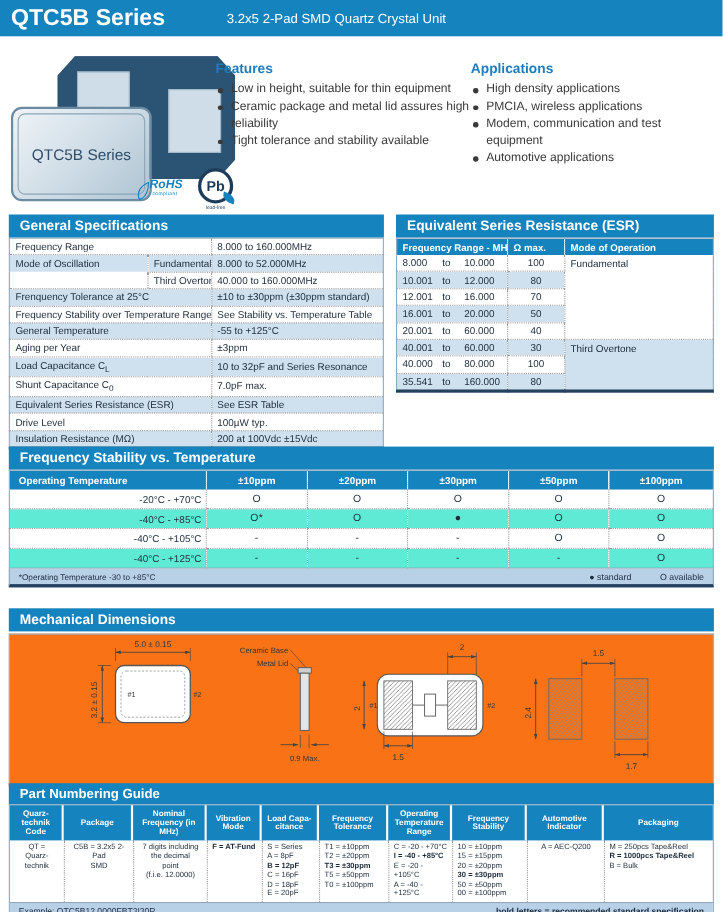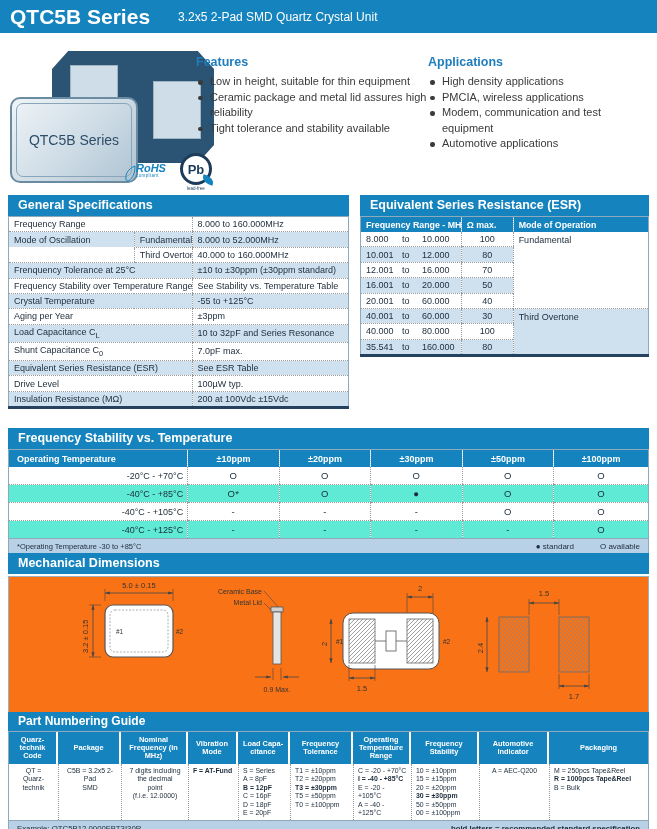--- a/index.html
+++ b/index.html
@@ -2,35 +2,35 @@
 <html><head>
 <meta charset="utf-8">
 <style>
 *{margin:0;padding:0;box-sizing:border-box}
 html,body{width:657px;height:829px}
 body{background:#fff;font-family:"Liberation Sans",sans-serif;color:#1c2b3a;position:relative;overflow:hidden}
 
 
 .topbar{position:absolute;left:0;top:0;width:657px;height:33px;background:#1583bd;display:flex;align-items:center}
 .topbar .title{color:#fff;font-size:21px;font-weight:bold;margin-left:10px;white-space:nowrap}
-.topbar .subtitle{color:#fff;font-size:12px;margin-left:28px;white-space:nowrap}
+.topbar .subtitle{color:#fff;font-size:12px;margin-left:56px;white-space:nowrap}
 
 
 .intro{position:absolute;left:0;top:33px;width:657px;height:160px}
 .product{position:absolute;left:8px;top:12px;width:210px;height:145px}
 .pkg-back{position:absolute;left:44px;top:6px;width:162px;height:112px;background:#2b5373;
   clip-path:polygon(10% 0,90% 0,100% 16%,100% 84%,90% 100%,10% 100%,0 84%,0 16%)}
 .pkg-back .pad1{position:absolute;left:18px;top:14px;width:48px;height:52px;background:#cfdde8;border:1px solid #9db6c6}
 .pkg-back .pad2{position:absolute;right:13px;top:30px;width:48px;height:58px;background:#cfdde8;border:1px solid #9db6c6}
 .pkg-front{position:absolute;left:2px;top:52px;width:128px;height:86px;border-radius:10px;
   background:linear-gradient(135deg,#eff4f8 0%,#cddbe5 55%,#aec3d2 100%);
   border:2px solid #6b8ba3;display:flex;align-items:center;justify-content:center}
 .pkg-front:before{content:"";position:absolute;inset:4px;border:1px solid #8aa5b8;border-radius:7px}
 .pkg-front .pkg-label{font-size:14px;color:#2f4d68;position:relative}
-.rohs{position:absolute;left:128px;top:118px;width:28px;text-align:left}
+.rohs{position:absolute;left:128px;top:118px;width:28px;text-align:center}
 .rohs .leaf{position:absolute;left:-12px;top:2px}
 .rohs .rohs-word{font-size:11px;font-weight:bold;color:#1583bd;font-style:italic;line-height:10px}
 .rohs .rohs-sub{font-size:4.5px;color:#1583bd;letter-spacing:.4px}
 .pbfree{position:absolute;left:170px;top:108px;width:36px;text-align:center}
 .pb-circle{width:32px;height:32px;border:3px solid #1d3c5a;border-radius:50%;background:#fff;
   display:flex;align-items:center;justify-content:center;margin:0 auto;position:relative}
 .pb-circle span{font-size:13px;font-weight:bold;color:#1d3c5a}
 .pb-circle:after{content:"";position:absolute;right:-5px;bottom:-2px;width:12px;height:8px;background:#1583bd;
   border-radius:0 80% 0 80%;transform:rotate(20deg)}
 .pb-caption{font-size:4.5px;color:#1d3c5a;margin-top:1px}
@@ -62,21 +62,21 @@
 .esr th:first-child{border-left:none}
 .esr td{font-size:9px;padding:2.2px 5px;border-bottom:1px dotted #9a9a9a}
 .esr td.ohm{text-align:center;border-left:1px dotted #9a9a9a}
 .esr td.mode{border-left:1px dotted #9a9a9a;vertical-align:top;padding-top:3px}
 .esr tr.b td{background:#cfe0ef}
 .esr td.w{background:#fff}
 .esr .f{display:inline-block;width:36px}
 .esr .tw{display:inline-block;width:20px}
 
 
-.fs{position:absolute;left:8px;top:428px;width:641px}
+.fs{position:absolute;left:8px;top:406px;width:641px}
 .fs th{background:#1583bd;color:#fff;font-size:9px;font-weight:bold;padding:3.5px 4px;text-align:center;border-left:1px dotted #bcd8ea}
 .fs th:first-child{text-align:left;padding-left:8px;border-left:none}
 .fs td{font-size:9px;padding:3px 4px;text-align:center;border-bottom:1px dotted #9a9a9a;border-left:1px dotted #9a9a9a}
 .fs td:first-child{text-align:right;padding-left:8px;border-left:none}
 .fs tr.b{background:#5eead4}
 .fs .sym{font-size:9.5px;letter-spacing:.5px}
 .fs-footer{display:flex;justify-content:space-between;align-items:center;background:#b9d1e7;
   border:1px solid #8fa9bc;border-top:none;border-bottom:3px solid #24425f;padding:2.5px 8px;font-size:7.5px;color:#1c2b3a}
 .fs-footer .legend{display:flex;gap:26px;font-size:8px}
 
@@ -178,21 +178,21 @@
         </tr>
     <tr class="b">
           <td class="c1" colspan="2">Frenquency Tolerance at 25°C</td>
           <td class="c3">±10 to ±30ppm (±30ppm standard)</td>
         </tr>
     <tr>
           <td class="c1" colspan="2">Frequency Stability over Temperature Range</td>
           <td class="c3">See Stability vs. Temperature Table</td>
         </tr>
     <tr class="b">
-          <td class="c1" colspan="2">Crystal Temperature</td>
+          <td class="c1" colspan="2">General Temperature</td>
           <td class="c3">-55 to +125°C</td>
         </tr>
     <tr>
           <td class="c1" colspan="2">Aging per Year</td>
           <td class="c3">±3ppm</td>
         </tr>
     <tr class="b">
           <td class="c1" colspan="2"><span>Load Capacitance C</span><sub>L</sub></td>
           <td class="c3">10 to 32pF and Series Resonance</td>
         </tr>

